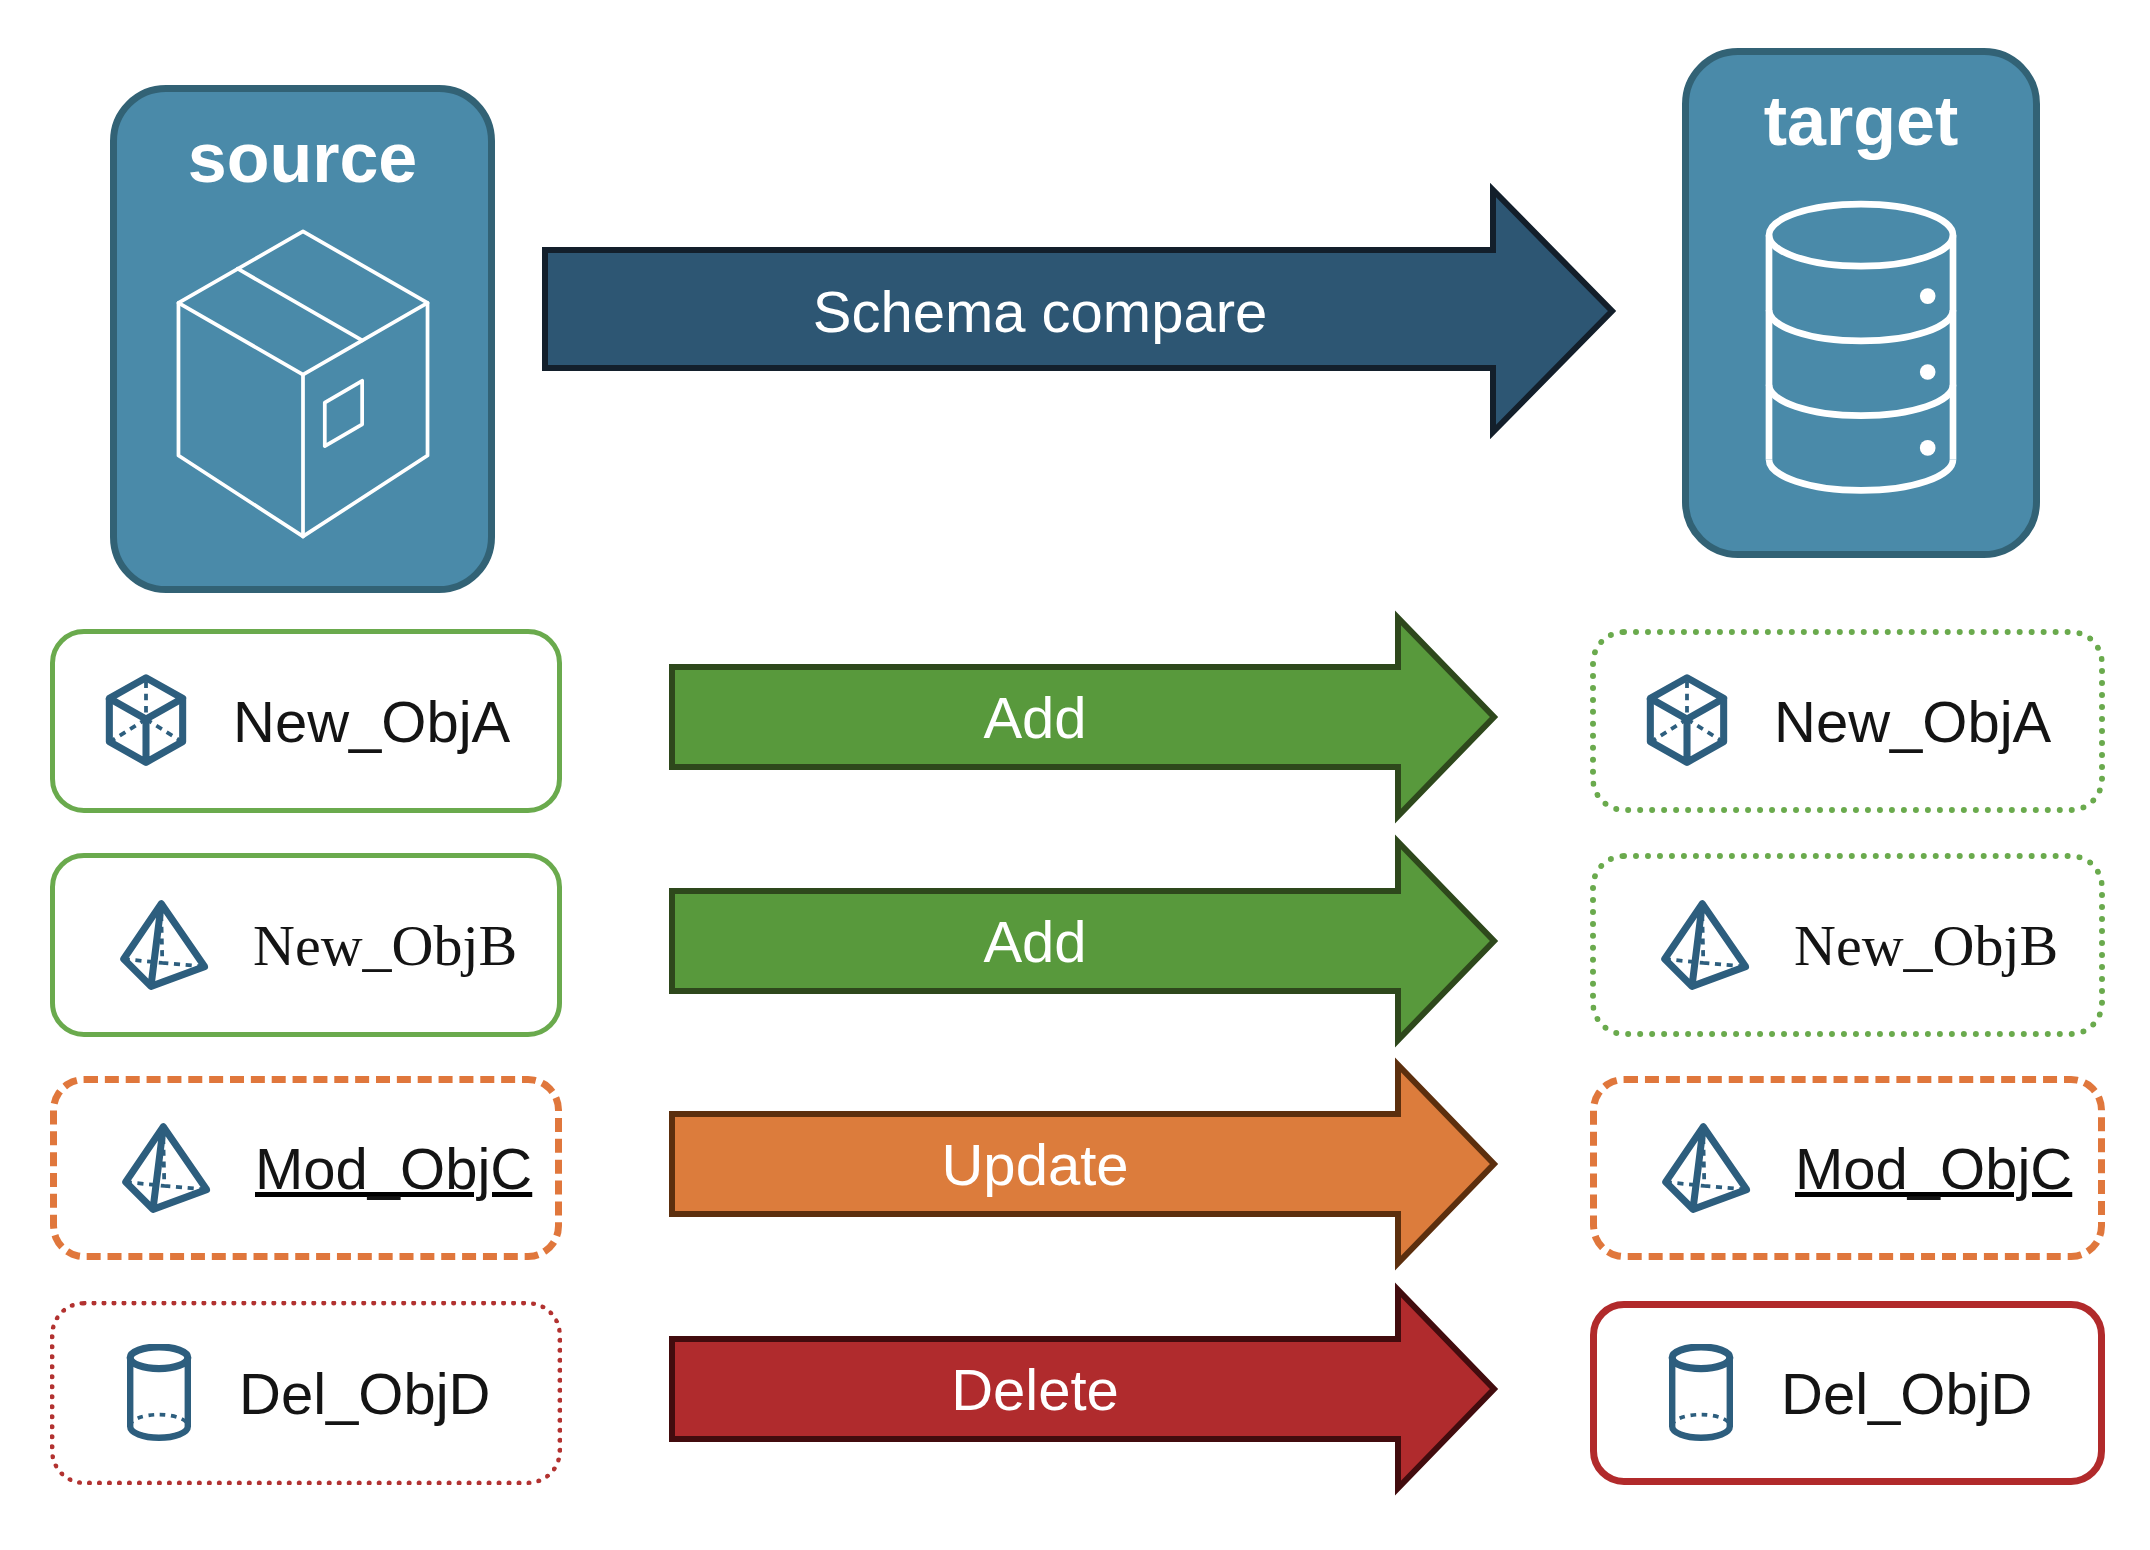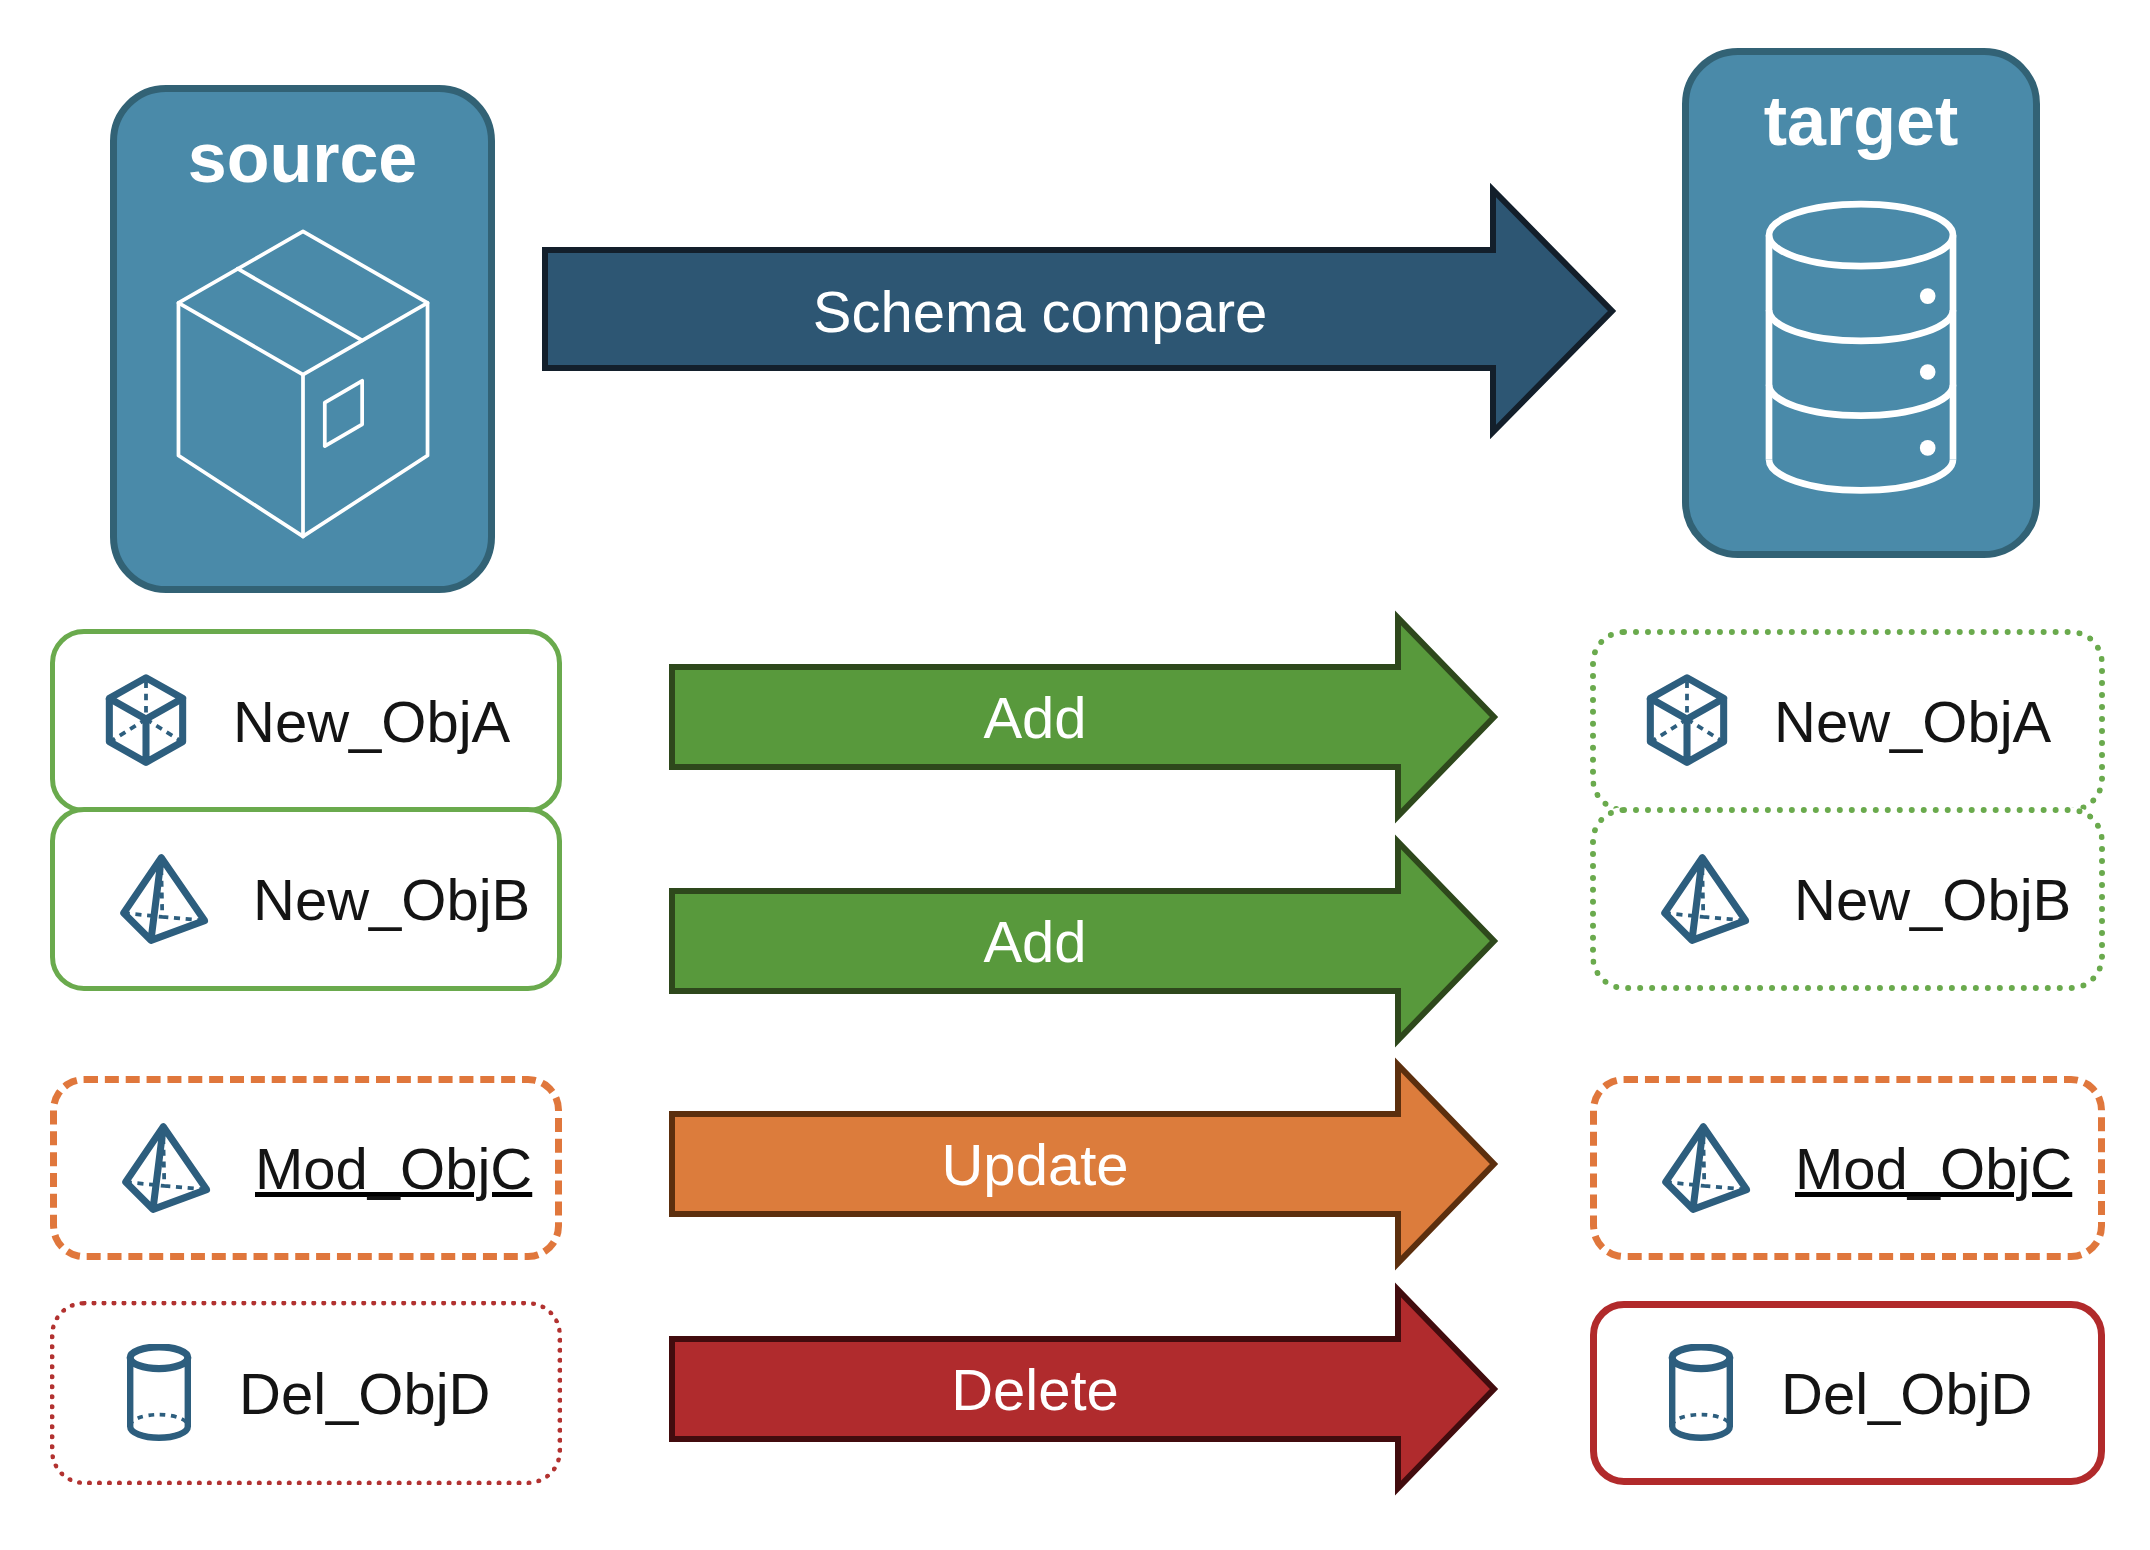--- a/index.html
+++ b/index.html
@@ -26,21 +26,21 @@
   #compare-arrow polygon{fill:var(--compare-fill,#2d5673);stroke:var(--compare-stroke,#131f2b);stroke-width:6;}
   .arrow-text{fill:#ffffff;font-size:58px;font-family:"Liberation Sans",sans-serif;}
 
   
   .obj-box{
     position:absolute;box-sizing:border-box;background:#fff;border-radius:34px;
     height:184px;display:flex;align-items:center;padding-left:64px;gap:40px;
   }
   .left-col{left:50px;width:512px;}
   .right-col{left:1590px;width:515px;}
-  .rt0{top:629px;padding-left:44px;} .rt1{top:807px;} .rt2{top:1076px;text-decoration:underline;} .rt3{top:1301px;}
+  .rt0{top:629px;padding-left:44px;} .rt1{top:853px;font-family:Liberation Serif, serif;} .rt2{top:1076px;text-decoration:underline;} .rt3{top:1301px;}
   .obj-label{font-size:58px;color:var(--text-dark,#141414);white-space:nowrap;}
   .obj-icon{width:94px;height:98px;flex:0 0 auto;}
   .obj-icon.cyl{width:80px;height:98px;}
 
   
   .solid-green {border:5px solid var(--green-line,#6aaa4d);}
   .dotted-green{border:6px dotted var(--green-line,#6aaa4d);}
   .dashed-orange{border:7px dashed var(--orange-line,#e0773c);}
   .dotted-red  {border:5px dotted var(--red-line,#b23230);}
   .solid-red   {border:7px solid var(--red-line-strong,#b12a2b);}

